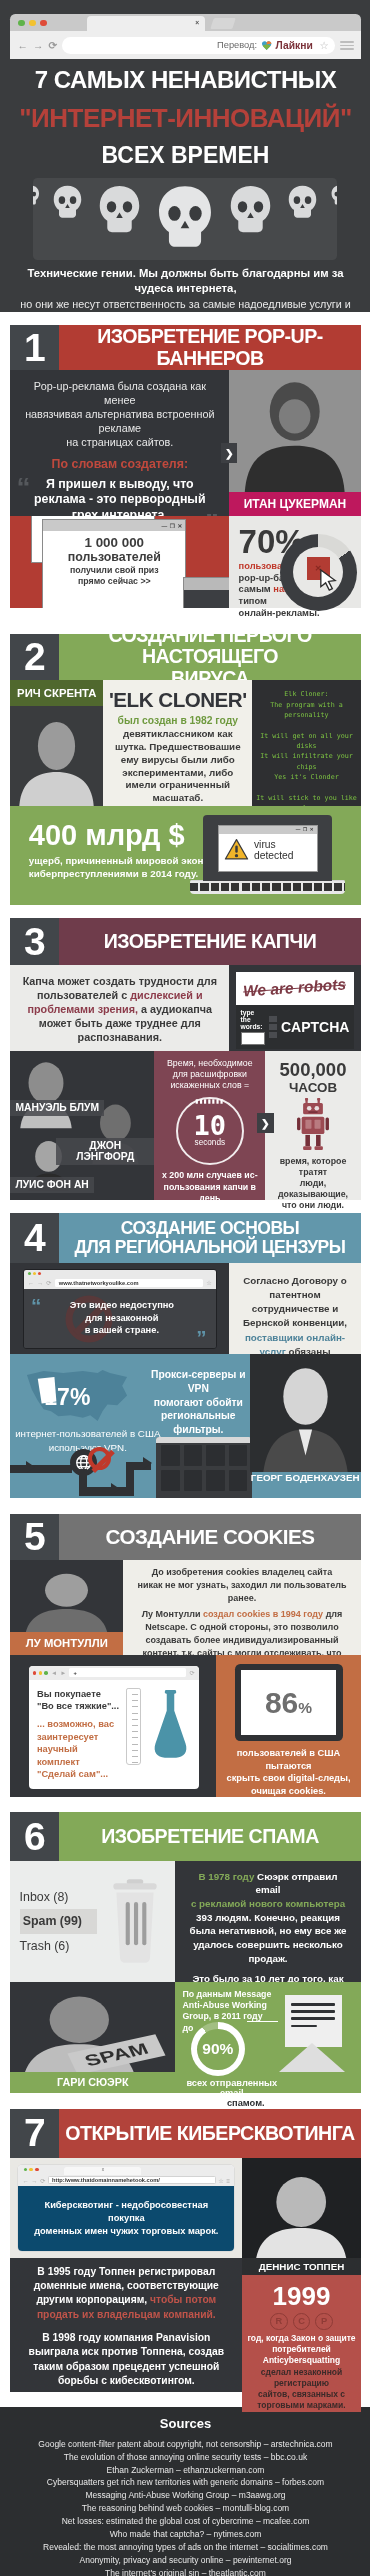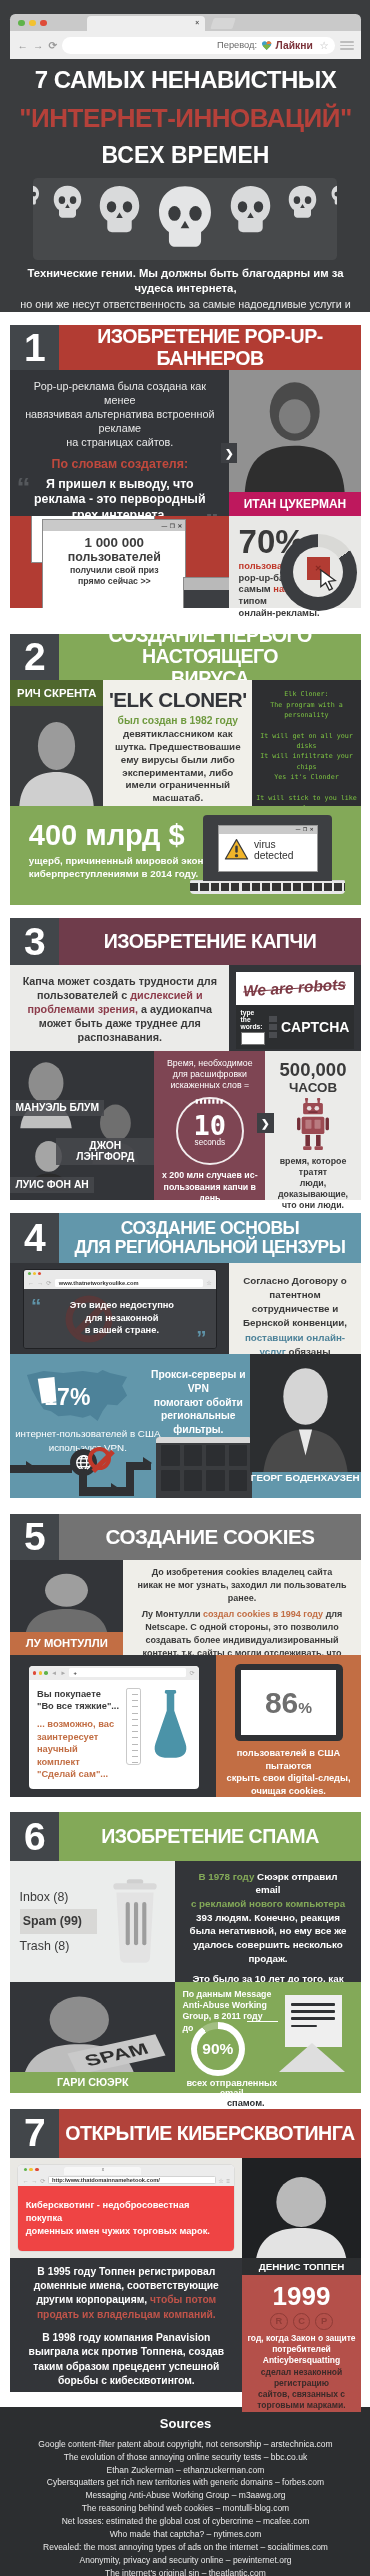--- a/index.html
+++ b/index.html
@@ -216,21 +216,21 @@
 
   
   .s7-title { background:#b2433b; }
   .s7-row1 { height:100px; }
   .s7-bro { width:232px; background:#e9e8e4; padding:7.2px 8.2px; }
   .s7-browser { background:#fff; border-radius:4.1px; overflow:hidden; height:100%; box-shadow:0 0 0 0.5px #cfcfcf; }
   .s7-chrome { background:#ececec; position:relative; height:20.6px; }
   .s7-tab { position:absolute; left:46px; top:2.1px; width:77px; height:8.2px; background:#f7f7f7; border-radius:2.6px 2.6px 0 0; text-align:center; font-size:4.6px; color:#666; }
   .s7-bar { position:absolute; left:0; right:0; bottom:0; height:11.3px; display:flex; align-items:center; gap:2.6px; padding:0 4.1px; }
   .s7-url { flex:1; background:#fff; border:0.5px solid #d3d3d3; border-radius:1.5px; height:8.2px; font-size:5.7px; font-weight:bold; color:#333; display:flex; align-items:center; padding:0 3.1px; }
-  .s7-view { background:#ef4444; height:calc(100% - 20.6px); display:flex; align-items:center; justify-content:center; text-align:left; color:#fff; font-weight:bold; font-size:9.3px; line-height:1.4; padding:0 7.2px; }
+  .s7-view { background:#0c4a6e; height:calc(100% - 20.6px); display:flex; align-items:center; justify-content:center; text-align:center; color:#fff; font-weight:bold; font-size:9.3px; line-height:1.4; padding:0 7.2px; }
   .s7-photo { flex:1; background:#1f2123; }
   .s7-row2 { height:134px; }
   .s7-hist { width:232px; background:#333539; text-align:center; color:#fff; font-weight:bold; font-size:10.3px; line-height:1.38; padding:7.2px 12.4px 0; }
   .red2 { color:#c0544a; }
   .s7-right { flex:1; display:flex; flex-direction:column; }
   .s7-name { height:17.5px; background:#2c2e30; color:#fff; font-weight:bold; text-align:center; font-size:9.8px; line-height:17.5px; }
   .s7-law { flex:1; background:#b4504a; color:#fff; text-align:center; padding-top:5.2px; }
   .y1999 { font-size:26px; font-weight:bold; }
   .rcp { display:flex; justify-content:center; gap:5.2px; margin:1px 0 3.1px; }
   .rcp span { width:17.5px; height:17.5px; border:1.5px solid #8f3b36; color:#8f3b36; border-radius:50%; font-weight:bold; font-size:9.3px; display:flex; align-items:center; justify-content:center; }
@@ -761,21 +761,21 @@
   <div class="section">
     <div class="sec-head" style="height:49px;">
       <div class="sec-num">6</div>
       <div class="sec-title s6-title">ИЗОБРЕТЕНИЕ СПАМА</div>
     </div>
     <div class="row s6-row1">
       <div class="s6-mail">
         <div class="mail-list">
           <div>Inbox (8)</div>
           <div class="mail-spam">Spam (99)</div>
-          <div>Trash (8)</div>
+          <div>Trash (6)</div>
         </div>
         <span>
           <svg width="62" height="88" viewBox="0 0 120 170">
               <rect x="44" y="4" width="32" height="10" rx="5" fill="#cfcfcf"></rect>
               <rect x="18" y="12" width="84" height="12" rx="6" fill="#d9d9d9"></rect>
               <path d="M24 30 h72 l-7 126 c0 6-5 10-10 10 H41 c-5 0-10-4-10-10 Z" fill="#e3e3e3"></path>
               <rect x="42" y="48" width="8" height="84" rx="4" fill="#9d9d9d"></rect>
               <rect x="58" y="48" width="8" height="84" rx="4" fill="#9d9d9d"></rect>
               <rect x="74" y="48" width="8" height="84" rx="4" fill="#9d9d9d"></rect>
             </svg>

